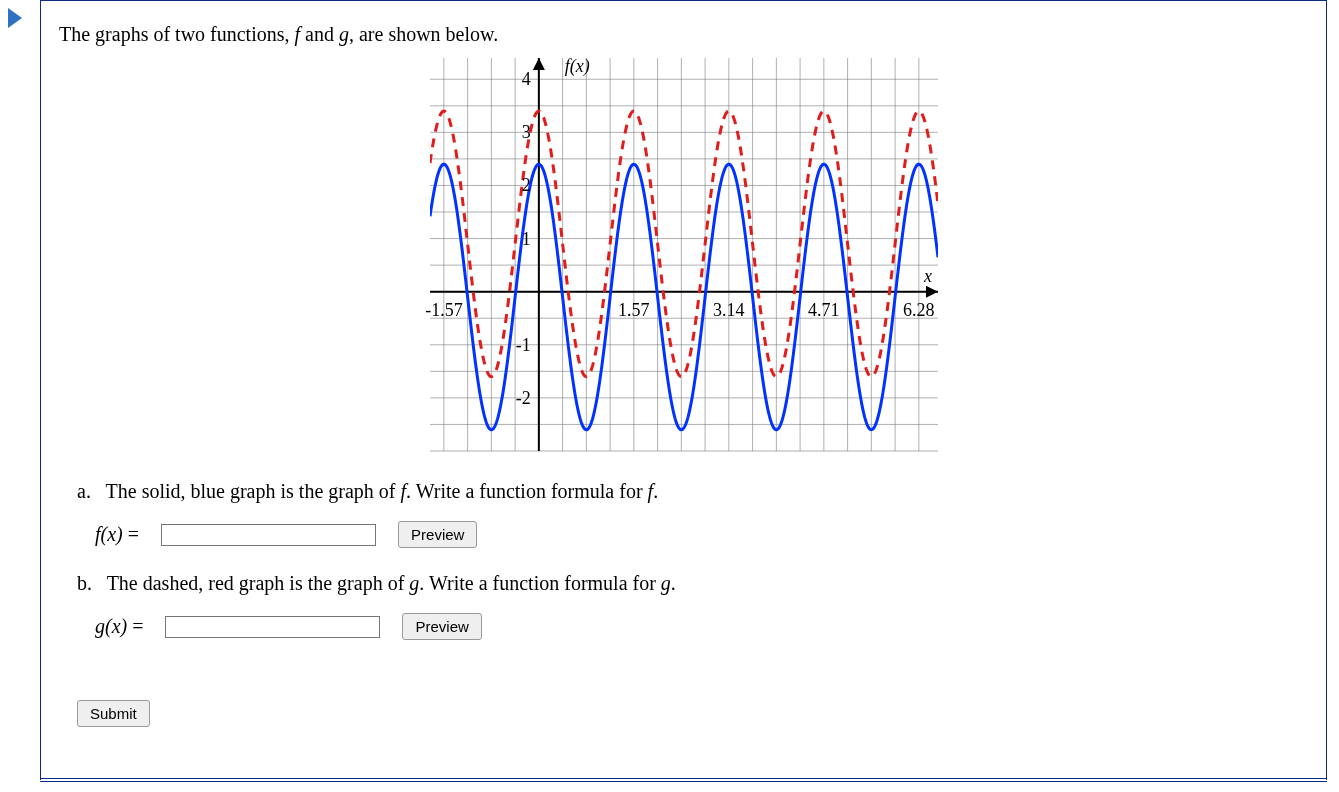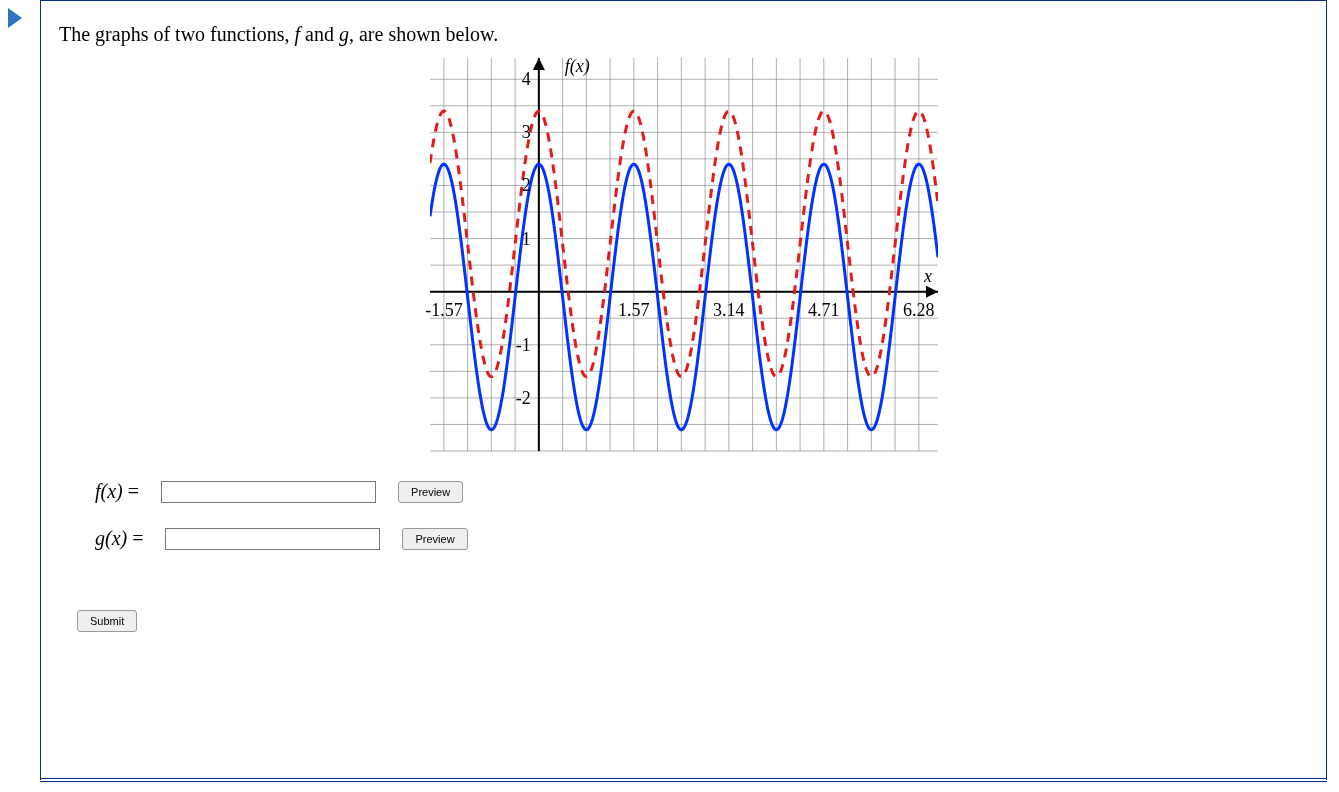--- a/index.html
+++ b/index.html
@@ -71,21 +71,21 @@
     font-size: 16px;
     padding: 2px 4px;
     width: 215px;
     height: 22px;
     border: 1px solid #767676;
     background: #fff;
     box-sizing: border-box;
   }
   button.preview, button.submit {
     font-family: Arial, sans-serif;
-    font-size: 11px;
+    font-size: 15px;
     padding: 4px 12px;
     border: 1px solid #9a9a9a;
     border-radius: 3px;
     background: #efefef;
     cursor: pointer;
   }
   button.submit {
     margin-top: 36px;
     margin-left: 0;
     text-align: center;
@@ -168,30 +168,40 @@
           <text x="399.69999999999993" y="263.6756756756757" text-anchor="middle" font-family="Times New Roman, serif" font-size="18" fill="#000">4.71</text>
           <text x="494.647619047619" y="263.6756756756757" text-anchor="middle" font-family="Times New Roman, serif" font-size="18" fill="#000">6.28</text>
           <text x="140.85714285714283" y="20" text-anchor="start" font-family="Times New Roman, serif" font-size="18" fill="#000" font-style="italic">f(x)</text>
           <text x="508" y="229.67567567567568" text-anchor="end" font-family="Times New Roman, serif" font-size="18" fill="#000" font-style="italic">x</text>
         </svg>
     </div>
 
     <div class="questions">
 
       <div class="q">
+        <div class="q-label">
+          <span>a.</span>
+          &nbsp;
+          <span>The solid, blue graph is the graph of </span><span class="ital">f</span><span>. Write a function formula for </span><span class="ital">f</span><span>.</span>
+        </div>
         <div class="answer-row">
           <span>
             <span class="math">f(x)</span><span> = </span>
           </span>
           <input class="answer" type="text" style="">
           <button class="preview" type="button">Preview</button>
         </div>
       </div>
 
       <div class="q">
+        <div class="q-label">
+          <span>b.</span>
+          &nbsp;
+          <span>The dashed, red graph is the graph of </span><span class="ital">g</span><span>. Write a function formula for </span><span class="ital">g</span><span>.</span>
+        </div>
         <div class="answer-row">
           <span>
             <span class="math">g(x)</span><span> = </span>
           </span>
           <input class="answer" type="text" style="">
           <button class="preview" type="button">Preview</button>
         </div>
       </div>
 
       <button class="submit" type="button">Submit</button>

